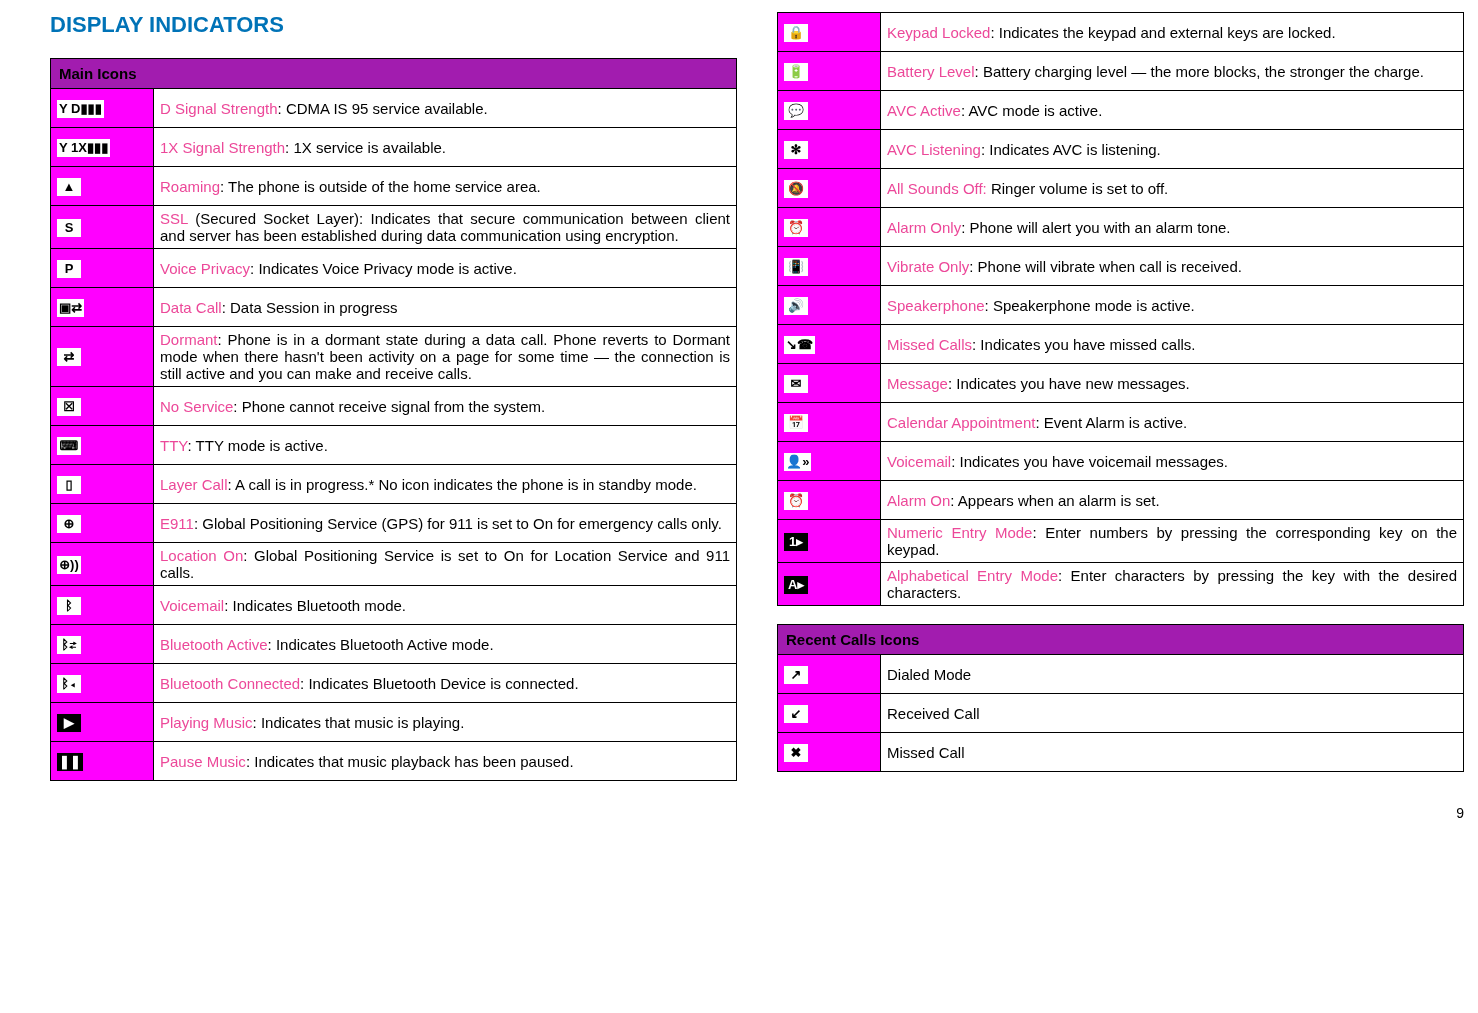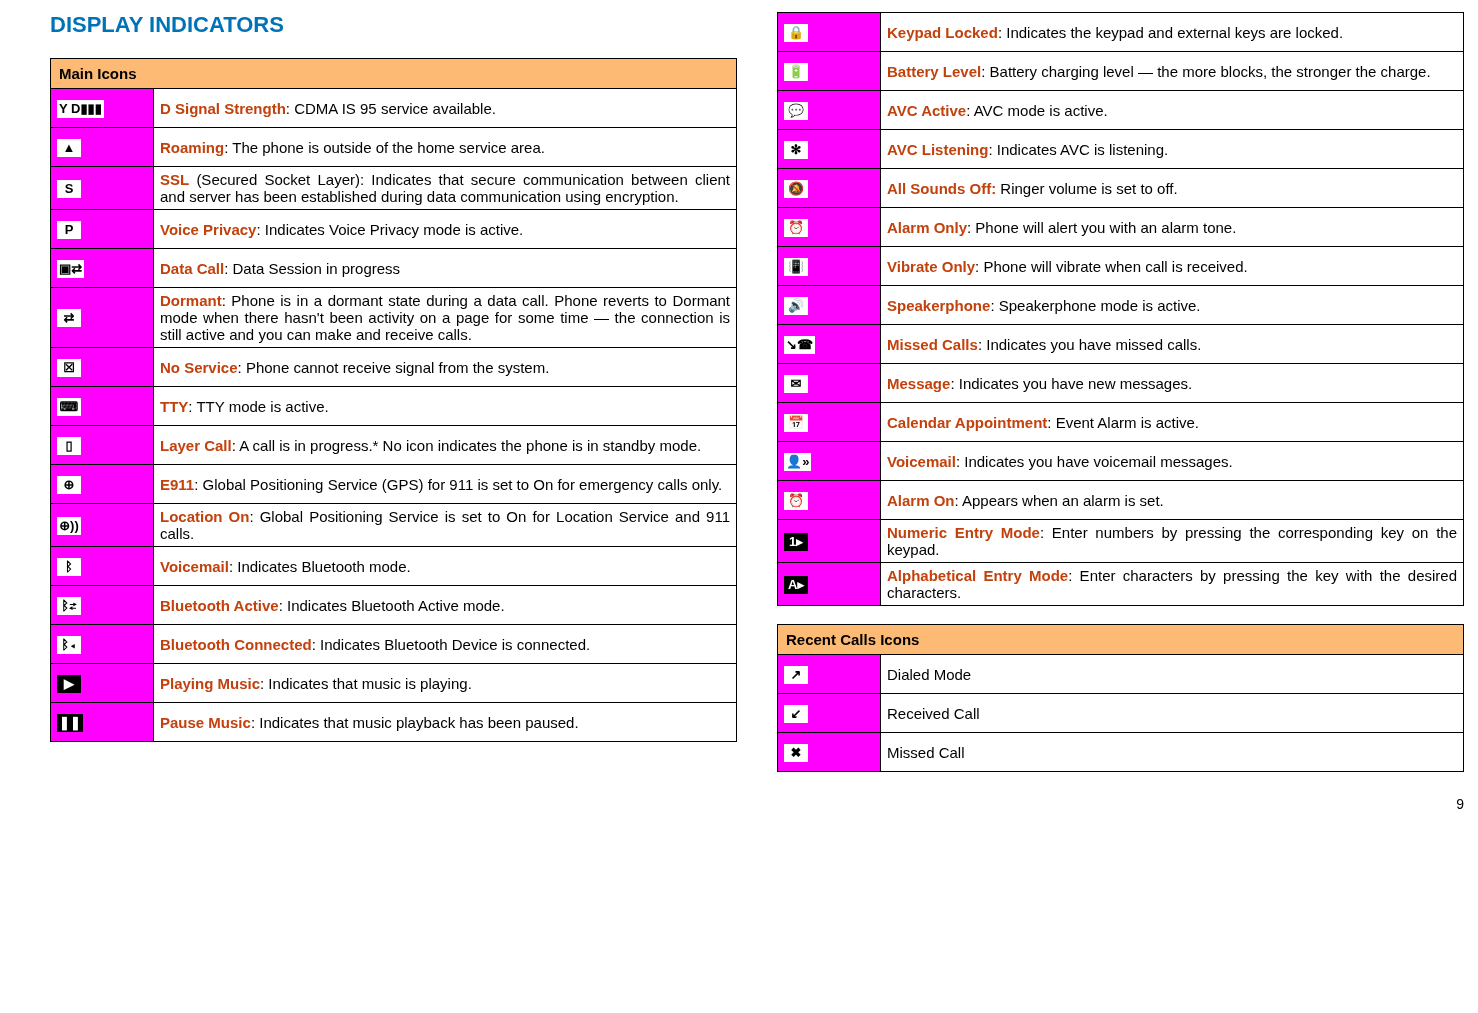--- a/index.html
+++ b/index.html
@@ -23,21 +23,21 @@
     font-size: 22px;
     font-weight: bold;
     margin: 0 0 20px 0;
   }
   table.icon-table {
     border-collapse: collapse;
     width: 100%;
     margin-bottom: 18px;
   }
   table.icon-table th.header-row {
-    background: #fdba74;
+    background: #a21caf;
     text-align: left;
     padding: 6px 8px;
     font-weight: bold;
     border: 1px solid #000;
   }
   table.icon-table td {
     border: 1px solid #000;
     padding: 4px 6px;
     vertical-align: middle;
   }
@@ -54,22 +54,22 @@
     display: inline-block;
     min-width: 20px;
     padding: 0 2px;
     font-size: 13px;
     line-height: 18px;
     text-align: center;
     font-weight: bold;
   }
   td.icon-cell .glyph.black { background:#000; color:#fff; }
   .term {
-    color: #c2410c;
-    font-weight: bold;
+    color: #ec4899;
+    font-weight: normal;
   }
   .desc-cell { text-align: justify; }
   .page-num {
     text-align: right;
     font-size: 14px;
     padding-top: 6px;
   }
 </style>
 </head>
 <body>
@@ -83,20 +83,24 @@
           <tr>
             <th class="header-row" colspan="2">Main Icons</th>
           </tr>
       </tbody>
         <tbody>
           <tr>
             <td class="icon-cell"><span class="glyph">Y D▮▮▮</span></td>
             <td class="desc-cell"><span class="term">D Signal Strength</span>: CDMA IS 95 service available.</td>
           </tr>
           <tr>
+            <td class="icon-cell"><span class="glyph">Y 1X▮▮▮</span></td>
+            <td class="desc-cell"><span class="term">1X Signal Strength</span>: 1X service is available.</td>
+          </tr>
+          <tr>
             <td class="icon-cell"><span class="glyph">▲</span></td>
             <td class="desc-cell"><span class="term">Roaming</span>: The phone is outside of the home service area.</td>
           </tr>
           <tr>
             <td class="icon-cell"><span class="glyph">S</span></td>
             <td class="desc-cell"><span class="term">SSL</span> (Secured Socket Layer): Indicates that secure communication between client and server has been established during data communication using encryption.</td>
           </tr>
           <tr>
             <td class="icon-cell"><span class="glyph">P</span></td>
             <td class="desc-cell"><span class="term">Voice Privacy</span>: Indicates Voice Privacy mode is active.</td>

